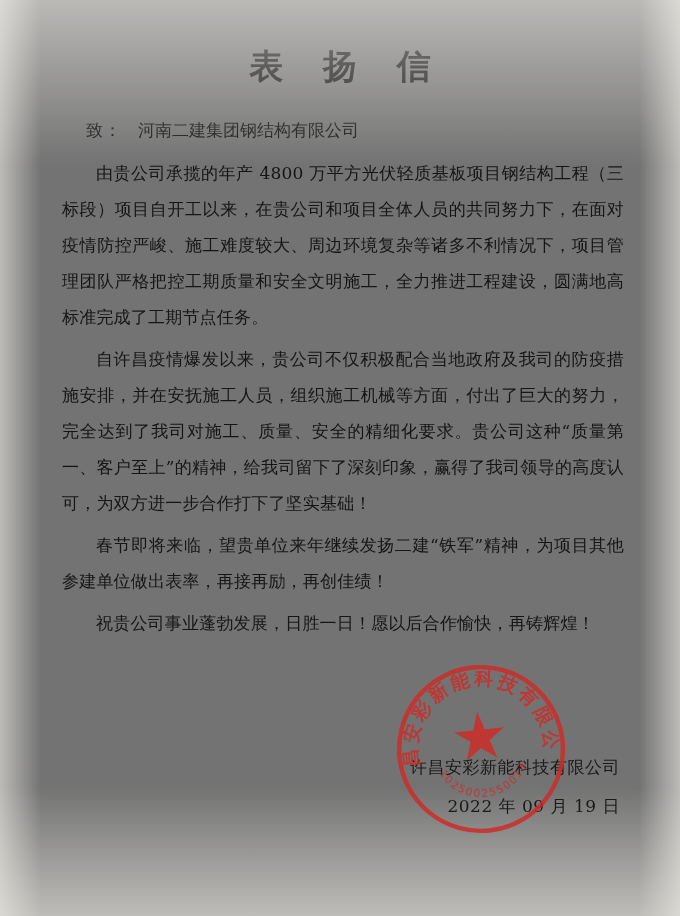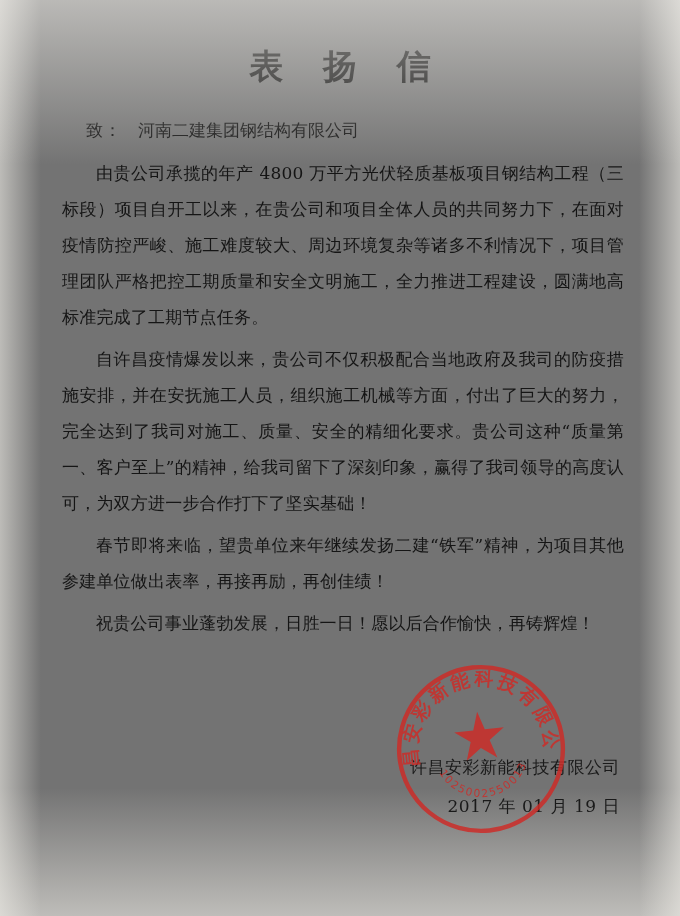--- a/index.html
+++ b/index.html
@@ -118,21 +118,21 @@
     </div>
 
     <p class="para">由贵公司承揽的年产 4800 万平方光伏轻质基板项目钢结构工程（三标段）项目自开工以来，在贵公司和项目全体人员的共同努力下，在面对疫情防控严峻、施工难度较大、周边环境复杂等诸多不利情况下，项目管理团队严格把控工期质量和安全文明施工，全力推进工程建设，圆满地高标准完成了工期节点任务。</p>
     <p class="para">自许昌疫情爆发以来，贵公司不仅积极配合当地政府及我司的防疫措施安排，并在安抚施工人员，组织施工机械等方面，付出了巨大的努力，完全达到了我司对施工、质量、安全的精细化要求。贵公司这种“质量第一、客户至上”的精神，给我司留下了深刻印象，赢得了我司领导的高度认可，为双方进一步合作打下了坚实基础！</p>
     <p class="para">春节即将来临，望贵单位来年继续发扬二建“铁军”精神，为项目其他参建单位做出表率，再接再励，再创佳绩！</p>
     <p class="para">祝贵公司事业蓬勃发展，日胜一日！愿以后合作愉快，再铸辉煌！</p>
   </div>
 
   <div class="sign-block">
     <div class="sign-company">许昌安彩新能科技有限公司</div>
-    <div class="sign-date">2017 年 01 月 19 日</div>
+    <div class="sign-date">2022 年 09 月 19 日</div>
   </div>
 
   <div class="seal">
     <svg viewBox="0 0 200 200" width="178" height="178" xmlns="http://www.w3.org/2000/svg">
       <defs>
         <path id="sealArcTop" d="M 28 100 A 72 72 0 1 1 172 100" fill="none"></path>
         <path id="sealArcBottom" d="M 46 100 A 54 54 0 0 0 154 100" fill="none"></path>
       </defs>
       <circle cx="100" cy="100" r="92" fill="none" stroke="#cf2a26" stroke-width="5"></circle>
       <text font-family="DejaVu Serif, Liberation Serif, serif" font-size="21" fill="#cf2a26" letter-spacing="4" font-weight="700">

